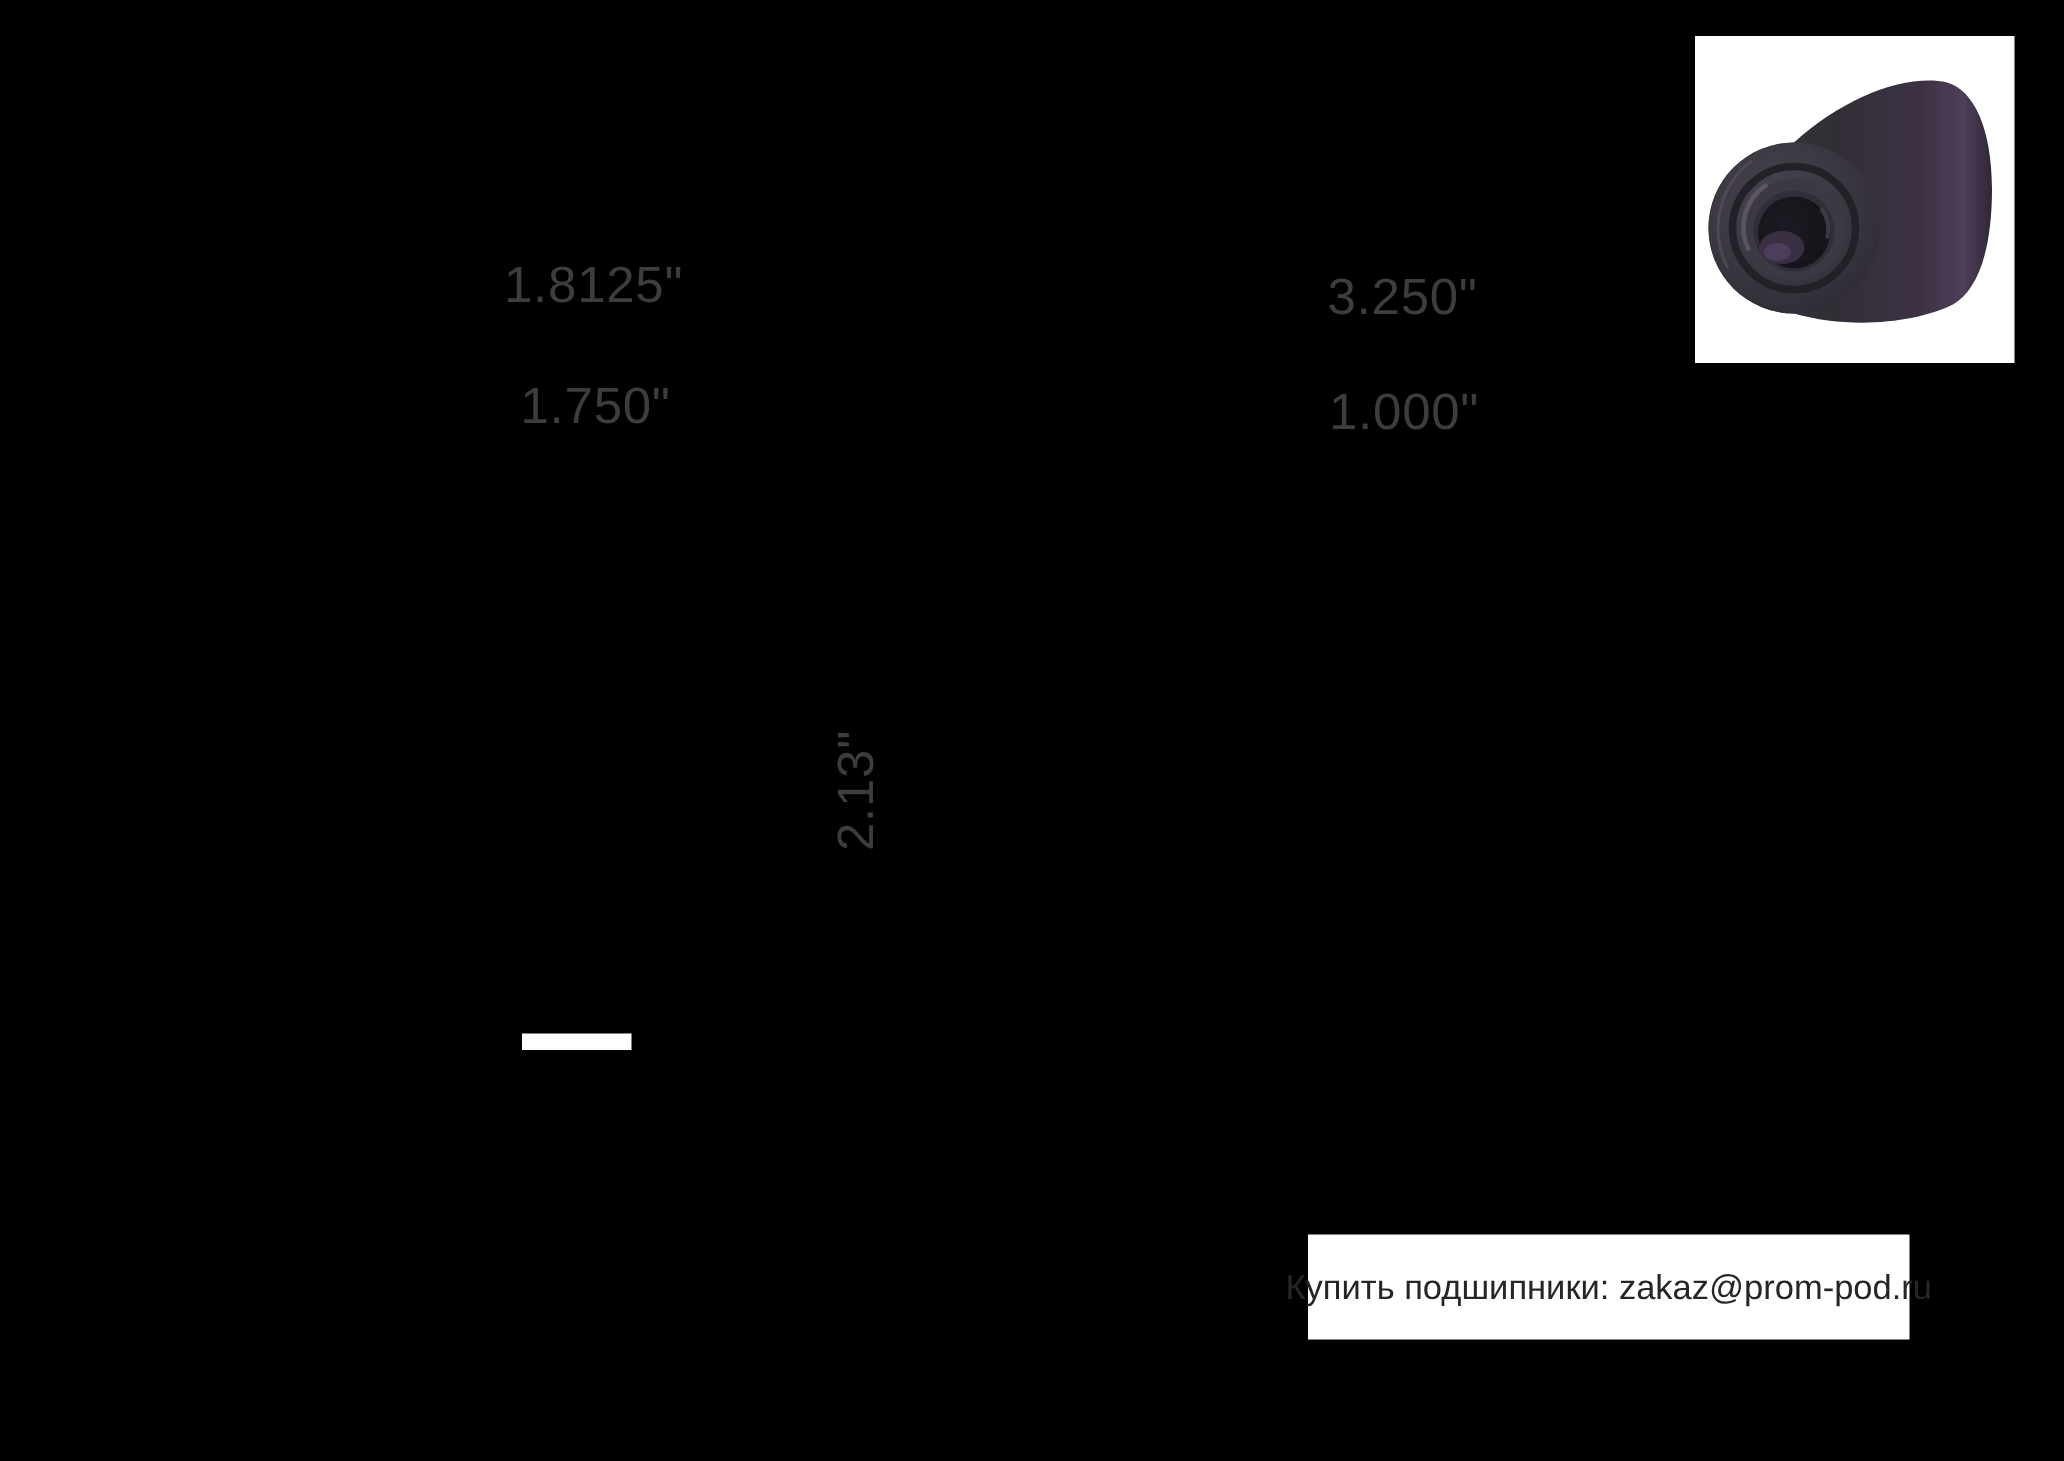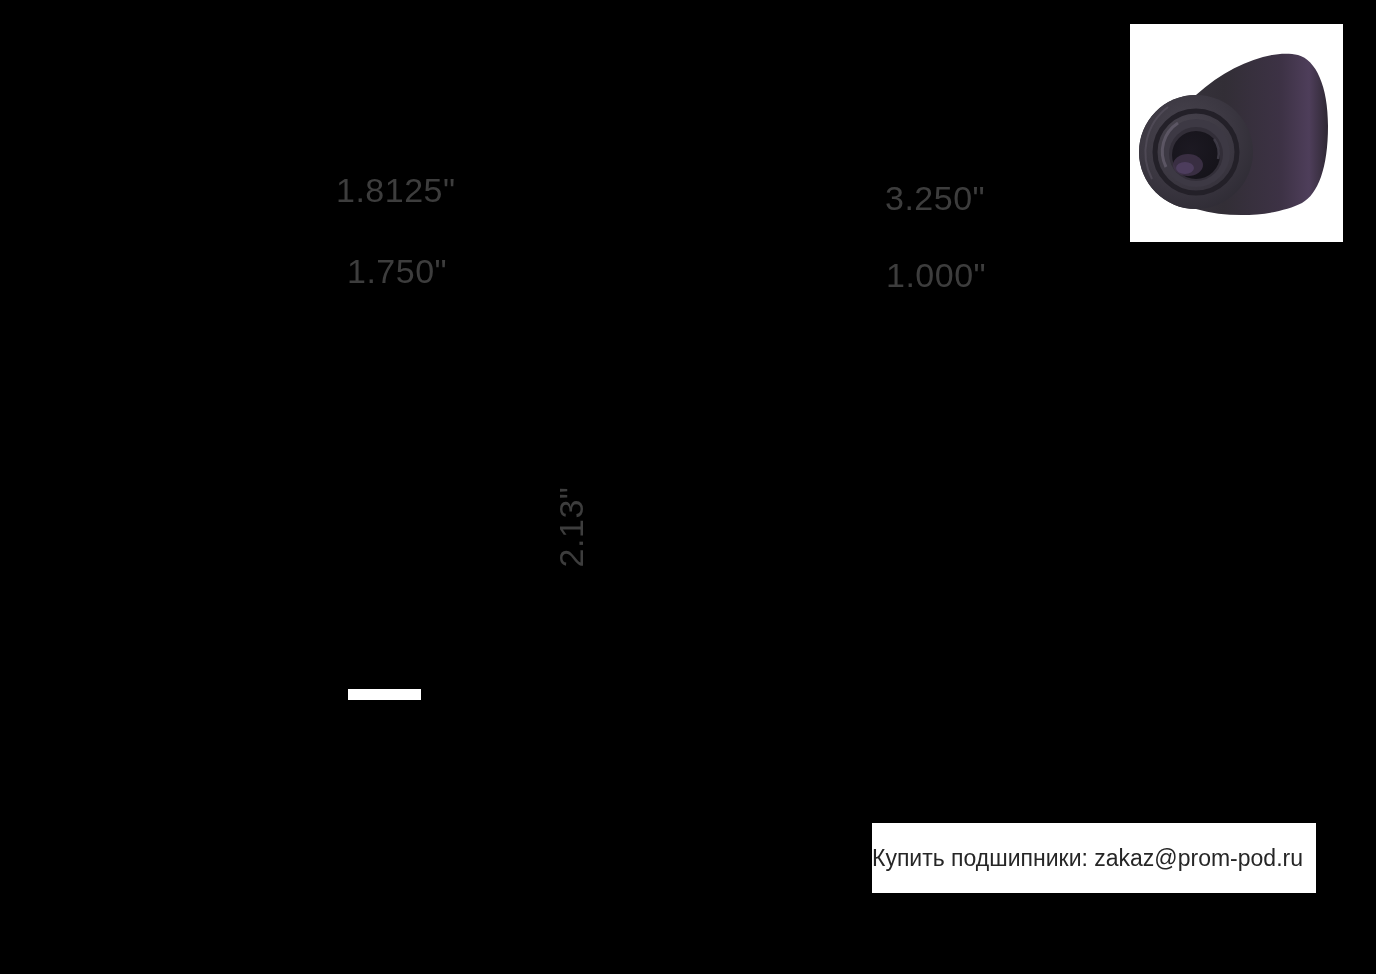--- a/index.html
+++ b/index.html
@@ -38,26 +38,26 @@
     top: 24px;
     width: 213px;
     height: 218px;
     background: #ffffff;
   }
   .product-panel svg { display: block; }
   .contact-banner {
     position: absolute;
     left: 872px;
     top: 823px;
-    width: 444px;
+    width: 401px;
     height: 70px;
     background: #ffffff;
     display: flex;
     align-items: center;
-    justify-content: flex-start;
+    justify-content: center;
   }
   .contact-banner .contact-text {
     color: #262626;
     font-size: 23px;
     white-space: nowrap;
   }
 </style>
 </head>
 <body>
 

